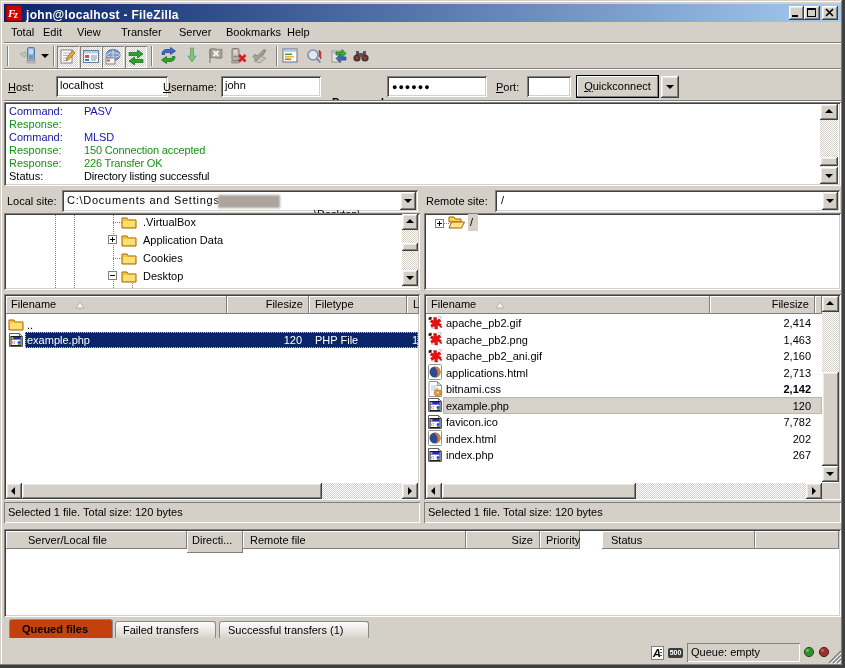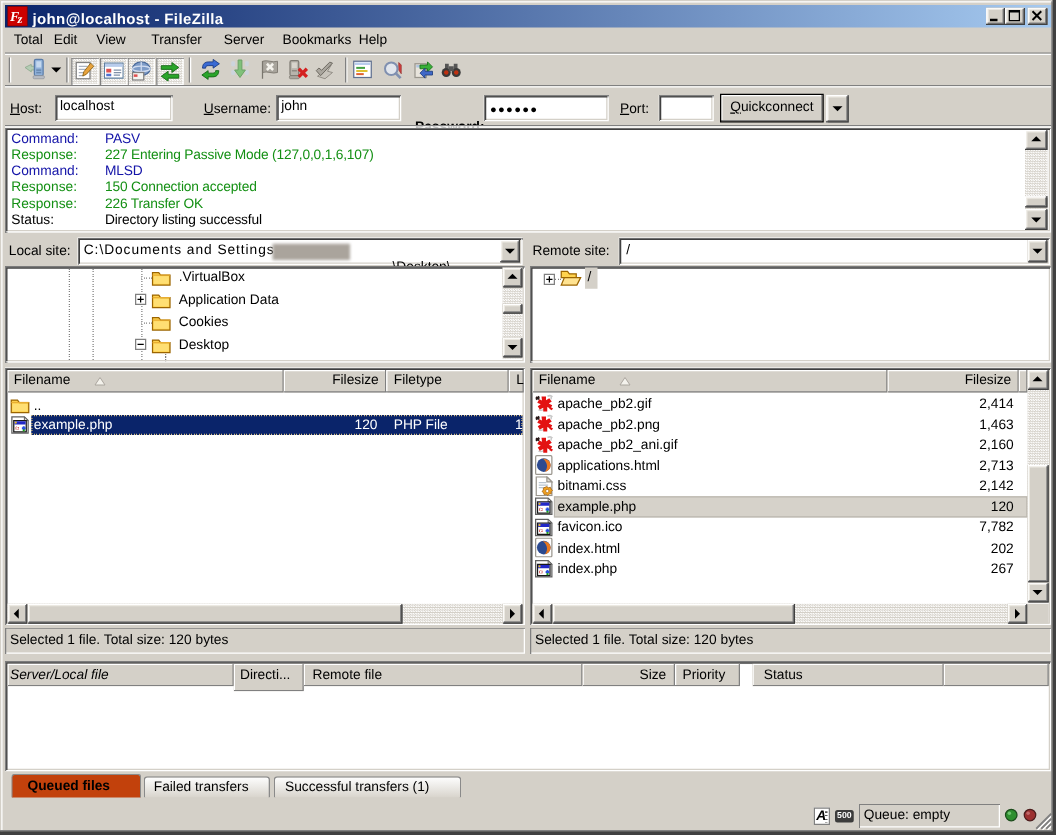--- a/index.html
+++ b/index.html
@@ -190,21 +190,21 @@
 <circle cx="13" cy="10" r="3.6" fill="#3a3a3a"></circle>
 <circle cx="5" cy="10" r="1.8" fill="#c03010"></circle>
 <circle cx="13" cy="10" r="1.8" fill="#c03010"></circle>
 <rect x="7" y="5" width="4" height="4" fill="#555"></rect>
 </svg>
     </div>
 <div class="abs" style="left:4px;top:68px;width:837px;height:1px;background:#808080;"></div>
 <div class="abs" style="left:4px;top:69px;width:837px;height:1px;background:#fff;"></div>
 
 <div class="lbl" style="left:8px;top:81px;"><u>H</u>ost:</div>
-<div class="sunk abs" style="left:44px;top:76px;width:94px;height:21px;">
+<div class="sunk abs" style="left:56px;top:76px;width:112px;height:21px;">
       <div class="lbl" style="left:4px;top:3px;">localhost</div>
     </div>
 <div class="lbl" style="left:163px;top:81px;"><u>U</u>sername:</div>
 <div class="sunk abs" style="left:221px;top:76px;width:100px;height:21px;">
       <div class="lbl" style="left:4px;top:3px;">john</div>
     </div>
 <div class="lbl" style="left:332px;top:96px;font-weight:bold;">Pass<u>w</u>ord:</div>
 <div class="sunk abs" style="left:387px;top:76px;width:100px;height:21px;">
       <div class="lbl" style="left:5px;top:6px;font-size:9px;letter-spacing:1px;">●●●●●●</div>
     </div>
@@ -212,21 +212,21 @@
 <div class="sunk abs" style="left:527px;top:76px;width:44px;height:21px;"></div>
 <div class="abs" style="left:576px;top:75px;width:83px;height:23px;border:1px solid #000;background:#d4d0c8;box-shadow:inset -1px -1px #808080, inset 1px 1px #fff;text-align:center;line-height:21px;"><u>Q</u>uickconnect</div>
 <div class="out abs" style="left:661px;top:76px;width:18px;height:22px;">
       <div class="abs tri-d" style="left:5px;top:9px;"></div>
     </div>
 <div class="abs" style="left:4px;top:100px;width:837px;height:1px;background:#808080;"></div>
 <div class="abs" style="left:4px;top:101px;width:837px;height:1px;background:#fff;"></div>
 
 <div class="sunk abs" style="left:4px;top:102px;width:837px;height:84px;">
 <div class="abs" style="left:5px;top:3px;line-height:13px;color:#1414a8;">Command:<br><span style="color:#149014;">Response:</span><br>Command:<br><span style="color:#149014;">Response:</span><br><span style="color:#149014;">Response:</span><br><span style="color:#000;">Status:</span></div>
-<div class="abs" style="left:80px;top:3px;line-height:13px;color:#1414a8;letter-spacing:-0.15px;">PASV<br><span style="color:#149014;">227 Entering Passive Mode (127,0,0,1,6,107)</span><br>MLSD<br><span style="color:#149014;">150 Connection accepted</span><br><span style="color:#149014;">226 Transfer OK</span><br><span style="color:#000;">Directory listing successful</span></div>
+<div class="abs" style="left:80px;top:3px;line-height:13px;color:#1414a8;letter-spacing:-0.15px;">PASV<br><br>MLSD<br><span style="color:#149014;">150 Connection accepted</span><br><span style="color:#149014;">226 Transfer OK</span><br><span style="color:#000;">Directory listing successful</span></div>
 </div>
 
 <div class="hatch abs" style="left:820px;top:104px;width:18px;height:80px;"></div>
 <div class="out abs" style="left:820px;top:104px;width:18px;height:16px;">
       <div class="abs tri-u" style="left:5px;top:5px;"></div>
     </div>
 <div class="out abs" style="left:820px;top:157px;width:18px;height:9px;"></div>
 <div class="out abs" style="left:820px;top:167px;width:18px;height:17px;">
       <div class="abs tri-d" style="left:5px;top:7px;"></div>
     </div>
@@ -440,21 +440,21 @@
       </svg>
     </div>
     <div class="lbl" style="left:446px;top:367px;">applications.html</div>
     <div class="lbl" style="right:34px;top:367px;">2,713</div>
 <div class="row" style="left:427px;top:381px;">
       <svg width="16" height="16">
         <use href="#cssic"></use>
       </svg>
     </div>
     <div class="lbl" style="left:446px;top:383px;">bitnami.css</div>
-    <div class="lbl" style="right:34px;top:383px;">2,142</div>
+    <div class="lbl" style="right:34px;top:383px;font-weight:bold;">2,142</div>
 <div class="row" style="left:427px;top:397px;">
       <svg width="16" height="16">
         <use href="#winic"></use>
       </svg>
     </div>
     <div class="lbl" style="left:446px;top:400px;">example.php</div>
     <div class="lbl" style="right:34px;top:400px;">120</div>
 <div class="row" style="left:427px;top:414px;">
       <svg width="16" height="16">
         <use href="#winic"></use>
@@ -495,32 +495,32 @@
       <div class="abs tri-r" style="left:6px;top:4px;"></div>
     </div>
 <div class="abs" style="left:822px;top:483px;width:17px;height:16px;background:#d4d0c8;"></div>
 
 <div class="abs sunk1" style="left:424px;top:502px;width:417px;height:21px;">
       <div class="lbl" style="left:4px;top:4px;">Selected 1 file. Total size: 120 bytes</div>
     </div>
 
 <div class="sunk abs" style="left:4px;top:529px;width:837px;height:88px;"></div>
 <div class="hdr abs" style="left:6px;top:531px;width:181px;height:18px;">
-      <div class="lbl" style="left:2px;top:3px;font-style:italic;">Server/Local file</div>
+      <div class="lbl" style="left:22px;top:3px;">Server/Local file</div>
     </div>
 <div class="hdr abs" style="left:187px;top:531px;width:56px;height:22px;">
       <div class="lbl" style="left:5px;top:3px;">Directi...</div>
     </div>
 <div class="hdr abs" style="left:243px;top:531px;width:223px;height:18px;">
       <div class="lbl" style="left:7px;top:3px;">Remote file</div>
     </div>
 <div class="hdr abs" style="left:466px;top:531px;width:74px;height:18px;">
       <div class="lbl" style="right:7px;top:3px;">Size</div>
     </div>
-<div class="hdr abs" style="left:540px;top:531px;width:52px;height:18px;">
+<div class="hdr abs" style="left:540px;top:531px;width:40px;height:18px;">
       <div class="lbl" style="left:6px;top:3px;">Priority</div>
     </div>
 <div class="hdr abs" style="left:602px;top:531px;width:153px;height:18px;">
       <div class="lbl" style="left:9px;top:3px;">Status</div>
     </div>
 <div class="hdr abs" style="left:755px;top:531px;width:84px;height:18px;"></div>
 
 <div class="abs" style="left:9px;top:619px;width:104px;height:19px;background:#c2410c;border:1px solid #8a8a8a;border-bottom:none;border-radius:3px 3px 0 0;">
       <div class="lbl" style="left:12px;top:3px;font-weight:bold;">Queued files</div>
     </div>

